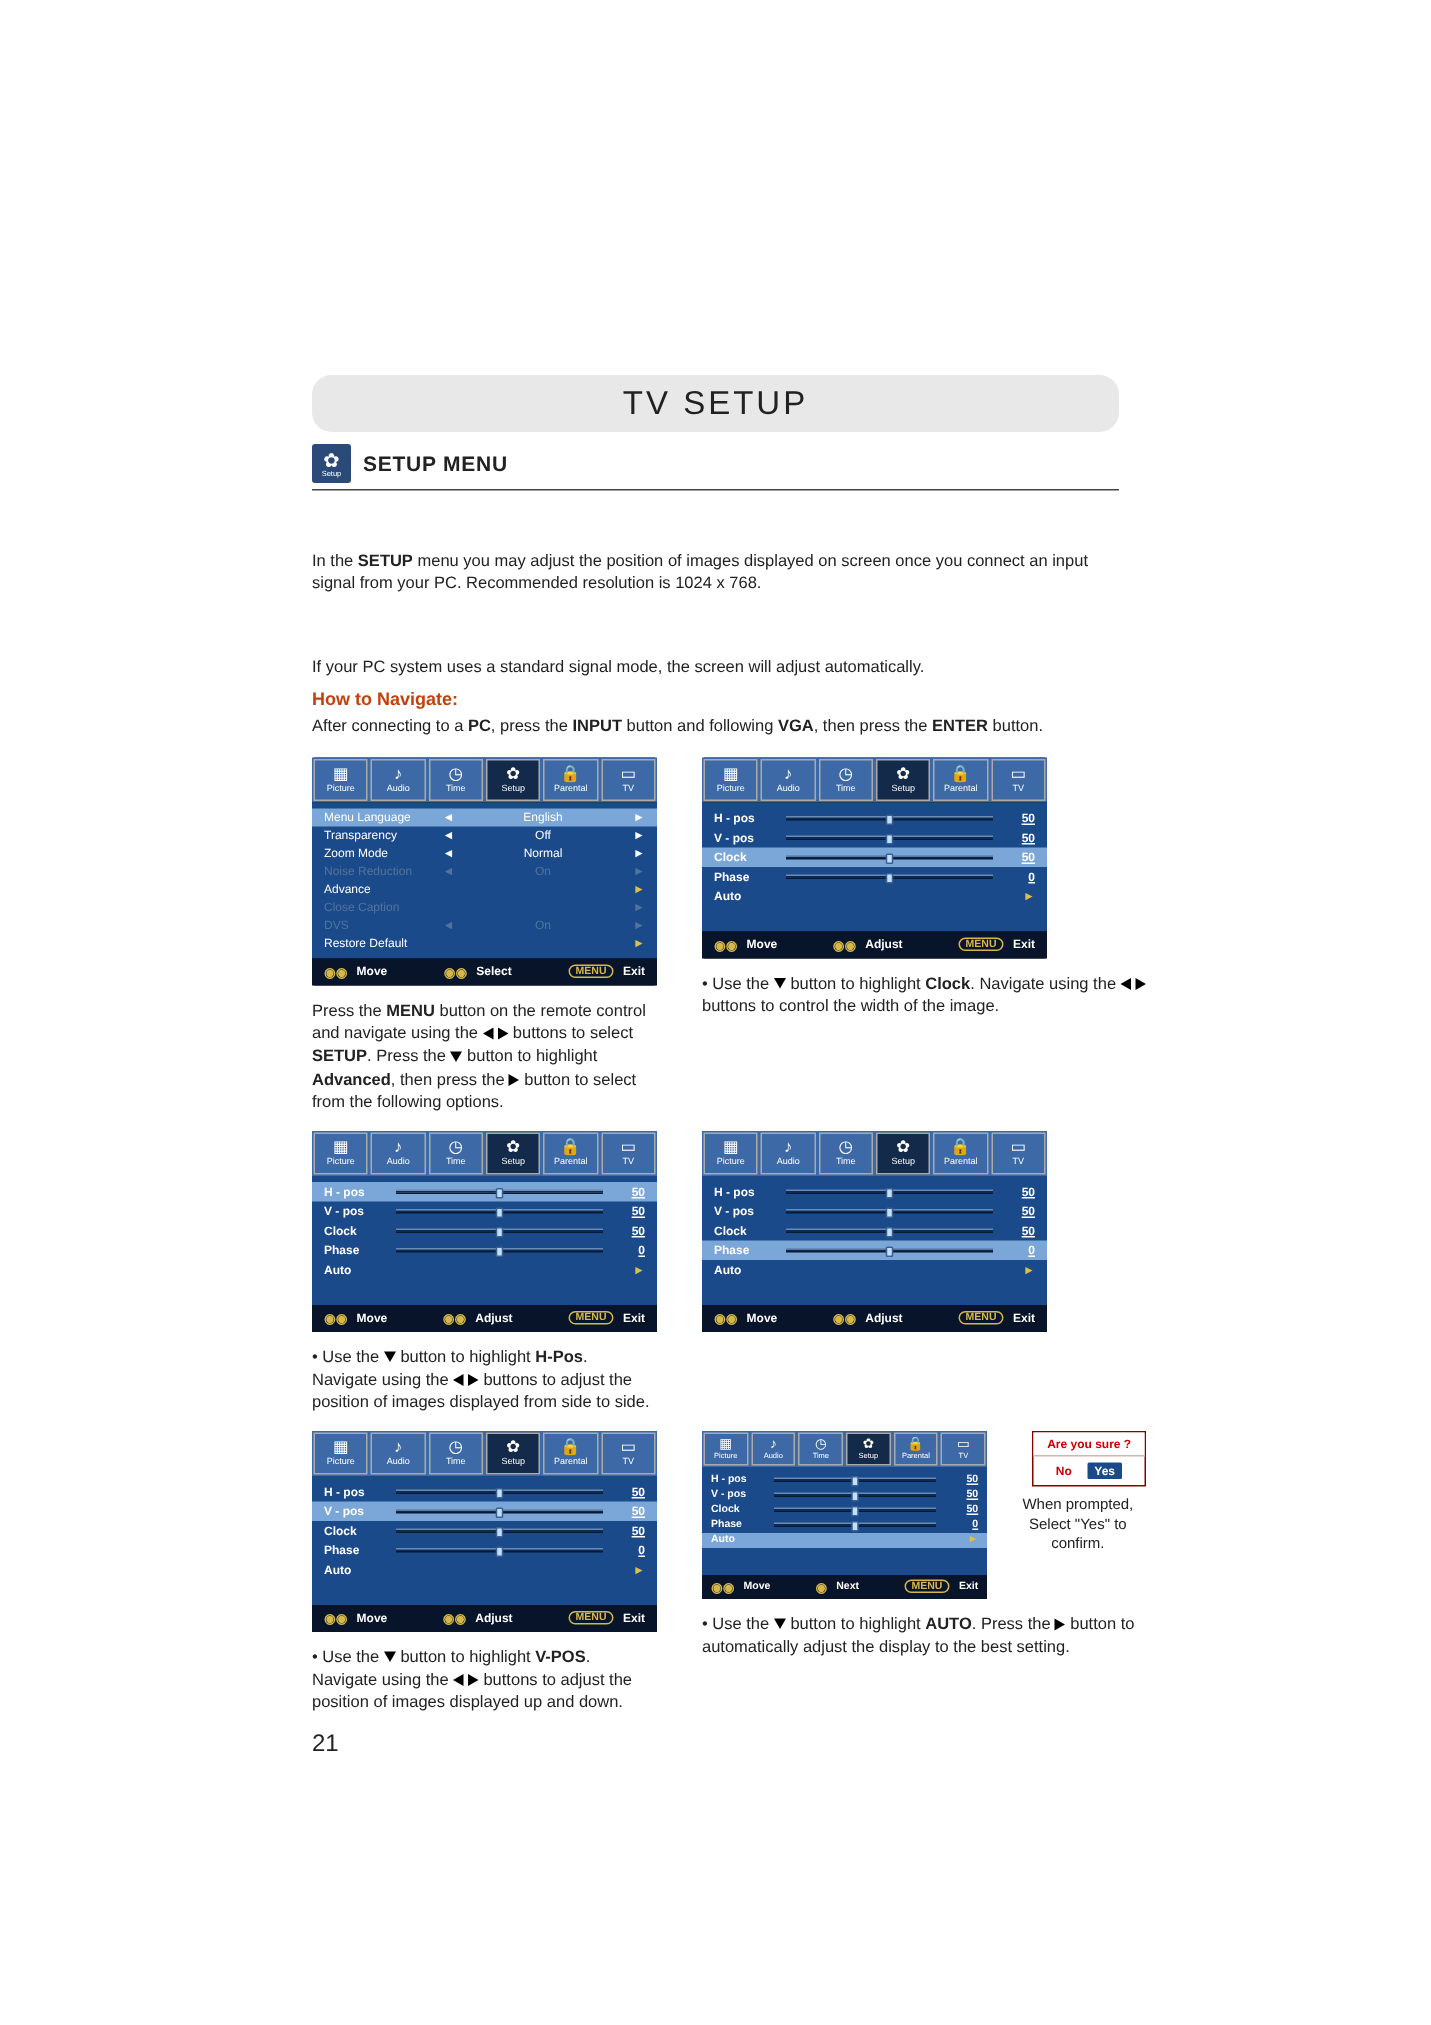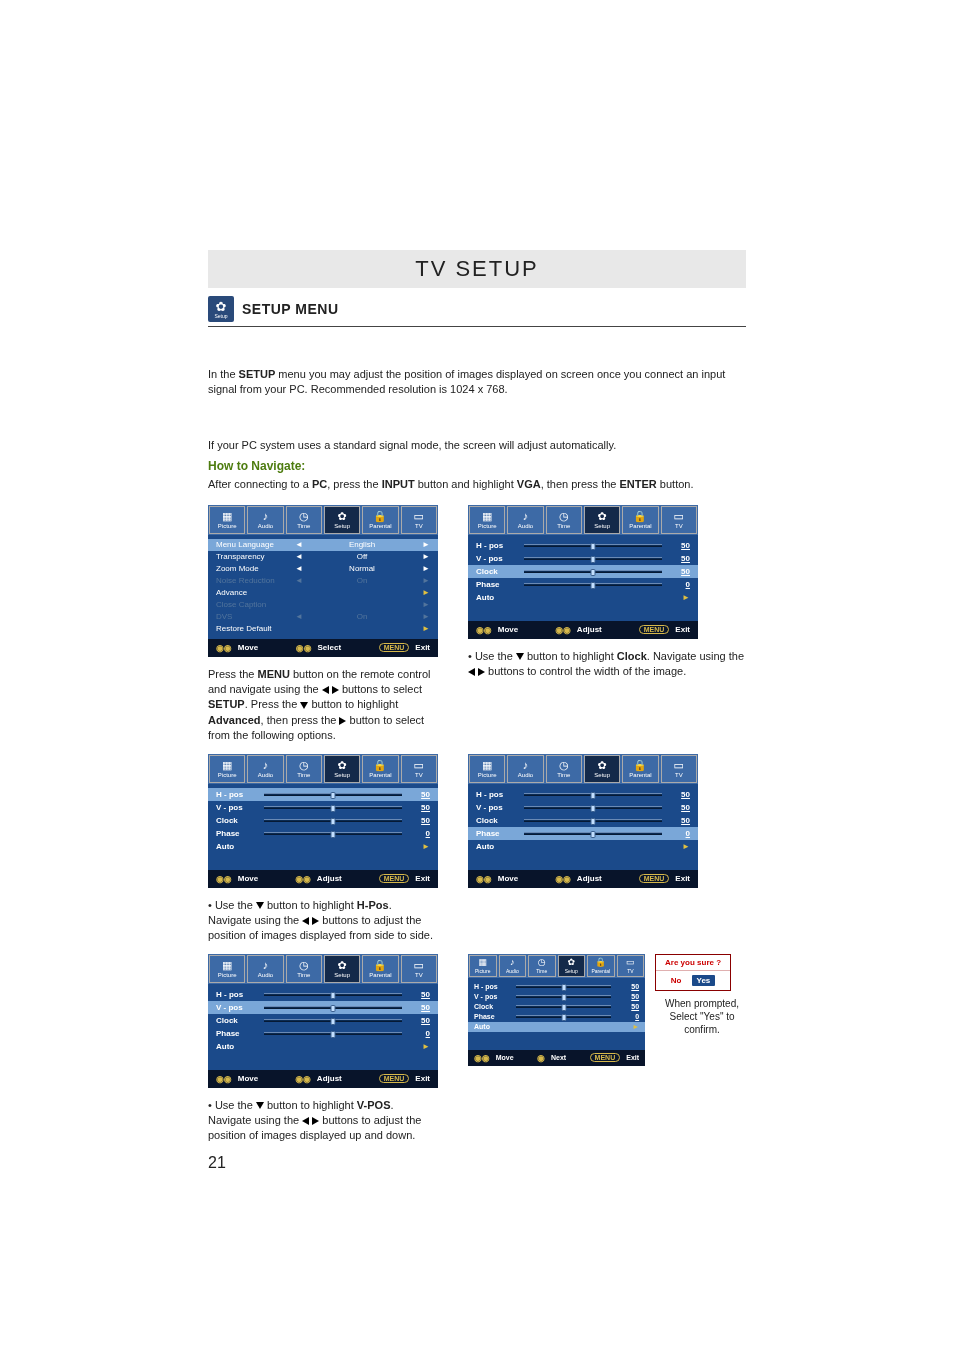--- a/index.html
+++ b/index.html
@@ -1,25 +1,25 @@
 <!DOCTYPE html>
 <html><head>
 <meta charset="utf-8">
 <style>
   * { box-sizing: border-box; margin: 0; padding: 0; }
   body { font-family: Arial, Helvetica, sans-serif; font-size: 11px; color: #222; background: #fff; }
   .page { width: 954px; height: 1350px; margin: 0 auto; padding: 250px 208px 0 208px; position: relative; }
-  .title-bar { background: #e8e8e8; text-align: center; font-size: 22px; letter-spacing: 2px; padding: 6px 0; font-weight: 400; margin-bottom: 4px; }
+  .title-bar { background: #e8e8e8; text-align: center; font-size: 22px; letter-spacing: 2px; padding: 6px 0; font-weight: 400; margin-bottom: 4px; border-radius: 13px; }
   .section-head { display: flex; align-items: center; border-bottom: 1px solid #444; padding: 4px 0; margin-bottom: 6px; }
   .gear-box { width: 26px; height: 26px; background: #2a4a7a; border-radius: 2px; margin-right: 8px; display: flex; flex-direction: column; align-items: center; justify-content: center; color: #fff; }
   .gear-box .ic { font-size: 13px; line-height: 1; }
   .gear-box .lbl { font-size: 5px; }
   .section-title { font-weight: bold; font-size: 14px; letter-spacing: 0.5px; }
   .intro { margin-bottom: 6px; line-height: 1.4; margin-top: 40px; }
-  .navigate-head { color: #4d7c0f; font-weight: bold; font-size: 12px; margin: 4px 0; }
+  .navigate-head { color: #c2410c; font-weight: bold; font-size: 12px; margin: 4px 0; }
   .navigate-line { margin-bottom: 12px; line-height: 1.4; }
   .grid { display: grid; grid-template-columns: 1fr 1fr; column-gap: 30px; row-gap: 10px; }
   .cell { }
   .caption { margin-top: 10px; line-height: 1.4; }
   b { font-weight: bold; }
 
   
   .osd { width: 230px; background: #000; color: #fff; font-family: Arial, sans-serif; border-radius: 2px; }
   .osd.small { width: 195px; font-size: 7px; }
   .tab-row { display: flex; height: 30px; background: #3d6aa6; }
@@ -65,21 +65,21 @@
   
   .tri { display: inline-block; width: 0; height: 0; vertical-align: middle; }
   .tri.down { border-left: 4px solid transparent; border-right: 4px solid transparent; border-top: 7px solid #000; }
   .tri.right { border-top: 4px solid transparent; border-bottom: 4px solid transparent; border-left: 7px solid #000; }
   .tri.left { border-top: 4px solid transparent; border-bottom: 4px solid transparent; border-right: 7px solid #000; }
 
   .page-num { margin-top: 10px; font-size: 16px; }
 
   
   .prompt-wrap { display: flex; align-items: flex-start; gap: 10px; }
-  .prompt-box { border: 1px solid #8a0000; width: 76px; text-align: center; font-size: 8px; }
+  .prompt-box { border: 1px solid #8a0000; width: 76px; text-align: center; font-size: 8px; margin-left: 20px; }
   .prompt-head { background: #fff; color: #c00; font-weight: bold; padding: 3px 2px; border-bottom: 1px solid #e0b0b0; }
   .prompt-body { display: flex; justify-content: center; gap: 10px; padding: 4px; color: #c00; font-weight: bold; align-items: center; }
   .yesbtn { background: #1b4a8a; color: #fff; padding: 1px 5px; border-radius: 1px; }
   .prompt-caption { font-size: 10px; text-align: center; margin-top: 6px; line-height: 1.3; }
 </style>
 </head>
 <body>
 
 <div class="page">
 
@@ -93,21 +93,21 @@
     <span class="section-title">SETUP MENU</span>
   </div>
 
   <p class="intro">
     <span>In the </span><b>SETUP</b><span> menu you may adjust the position of images displayed on screen once you connect an input signal from your PC. Recommended resolution is 1024 x 768.</span>
   </p>
   <p class="intro">If your PC system uses a standard signal mode, the screen will adjust automatically.</p>
 
   <p class="navigate-head">How to Navigate:</p>
   <p class="navigate-line">
-    <span>After connecting to a </span><b>PC</b><span>, press the </span><b>INPUT</b><span> button and highlight </span><b>VGA</b><span>, then press the </span><b>ENTER</b><span> button.</span>
+    <span>After connecting to a </span><b>PC</b><span>, press the </span><b>INPUT</b><span> button and following </span><b>VGA</b><span>, then press the </span><b>ENTER</b><span> button.</span>
   </p>
 
   <div class="grid">
 
     <div class="cell">
       <div class="osd">
         <div class="tab-row">
           <div class="tab">
               <span class="ticon">▦</span>
               <span class="tlbl">Picture</span>
@@ -583,19 +583,22 @@
               <span>No</span>
               <span class="yesbtn">Yes</span>
             </div>
           </div>
           <div class="prompt-caption">
             <span>When prompted,</span><br>
             <span>Select "Yes" to confirm.</span>
           </div>
         </div>
       </div>
+      <p class="caption">
+        <span>• Use the </span><span class="tri down"></span><span> button to highlight </span><b>AUTO</b><span>. Press the </span><span class="tri right"></span><span> button to automatically adjust the display to the best setting.</span>
+      </p>
     </div>
 
   </div>
 
   <div class="page-num">21</div>
 
 </div>
 
 </body></html>

